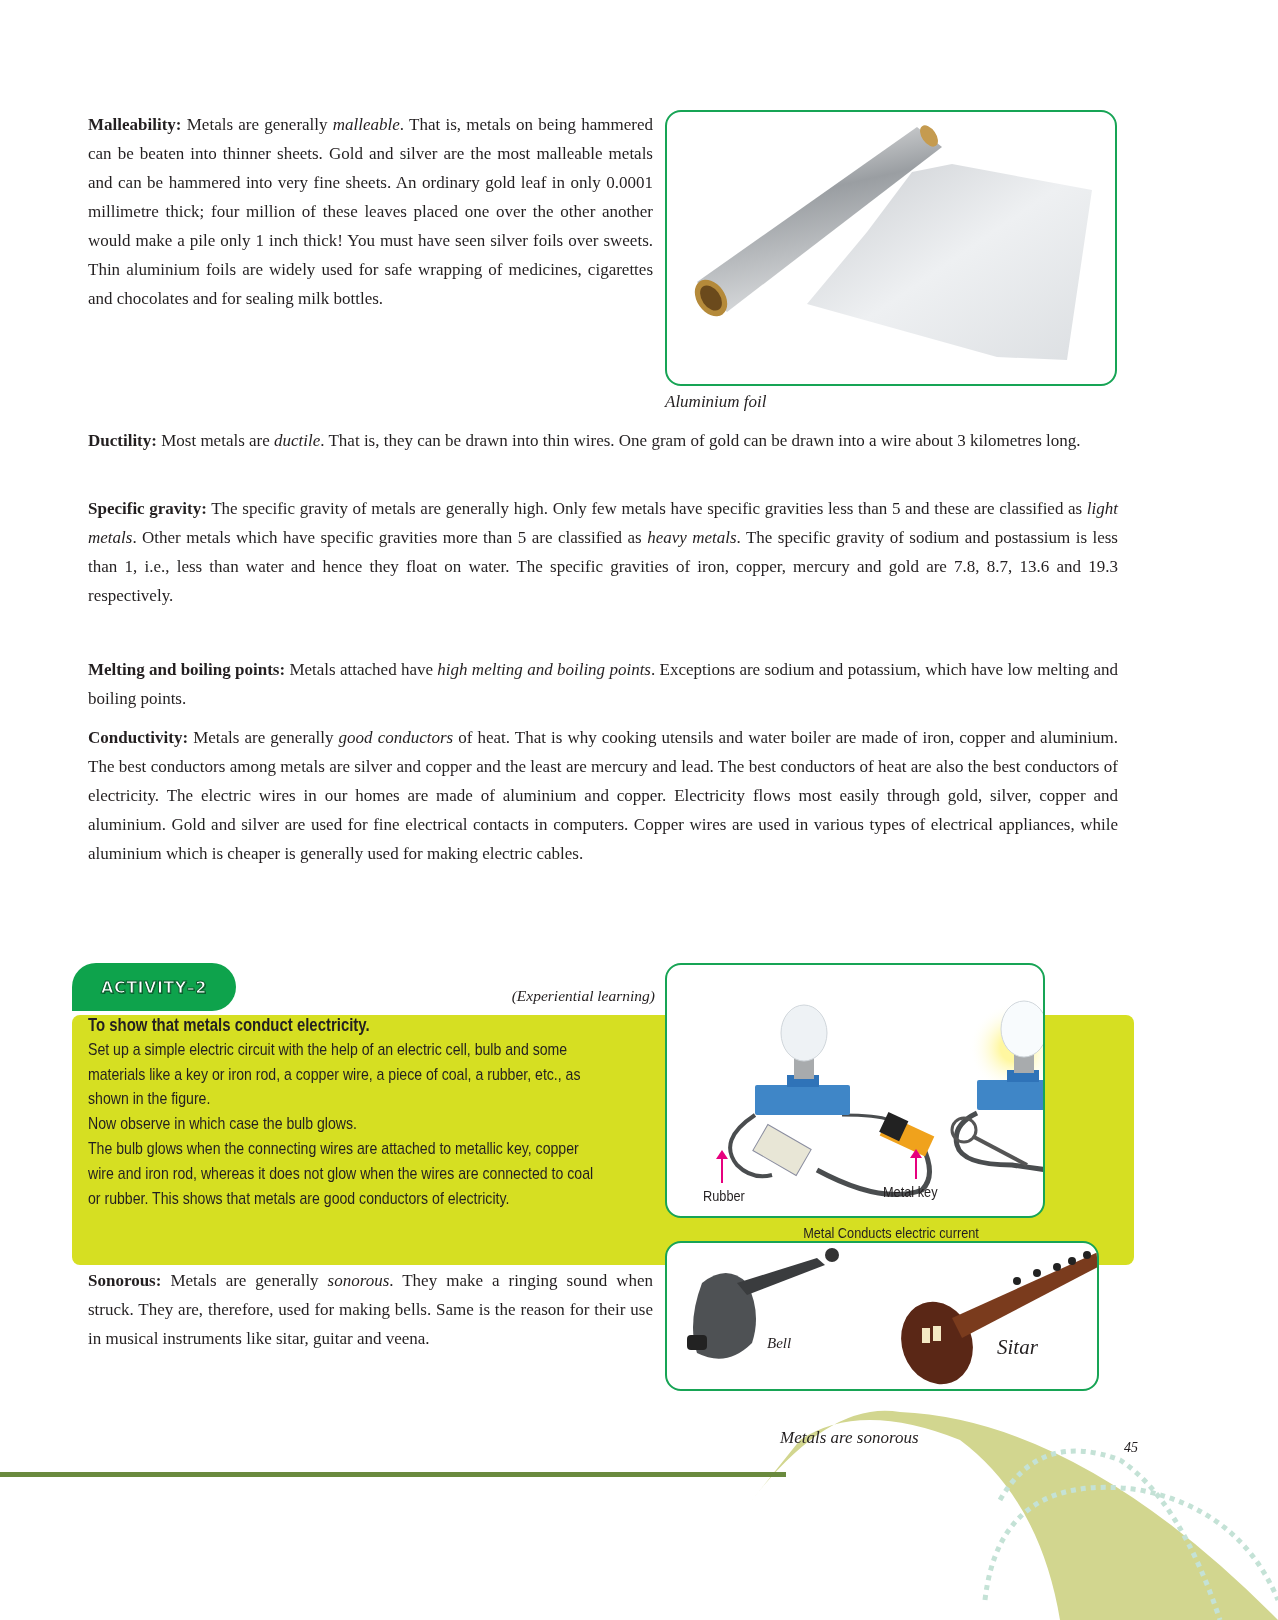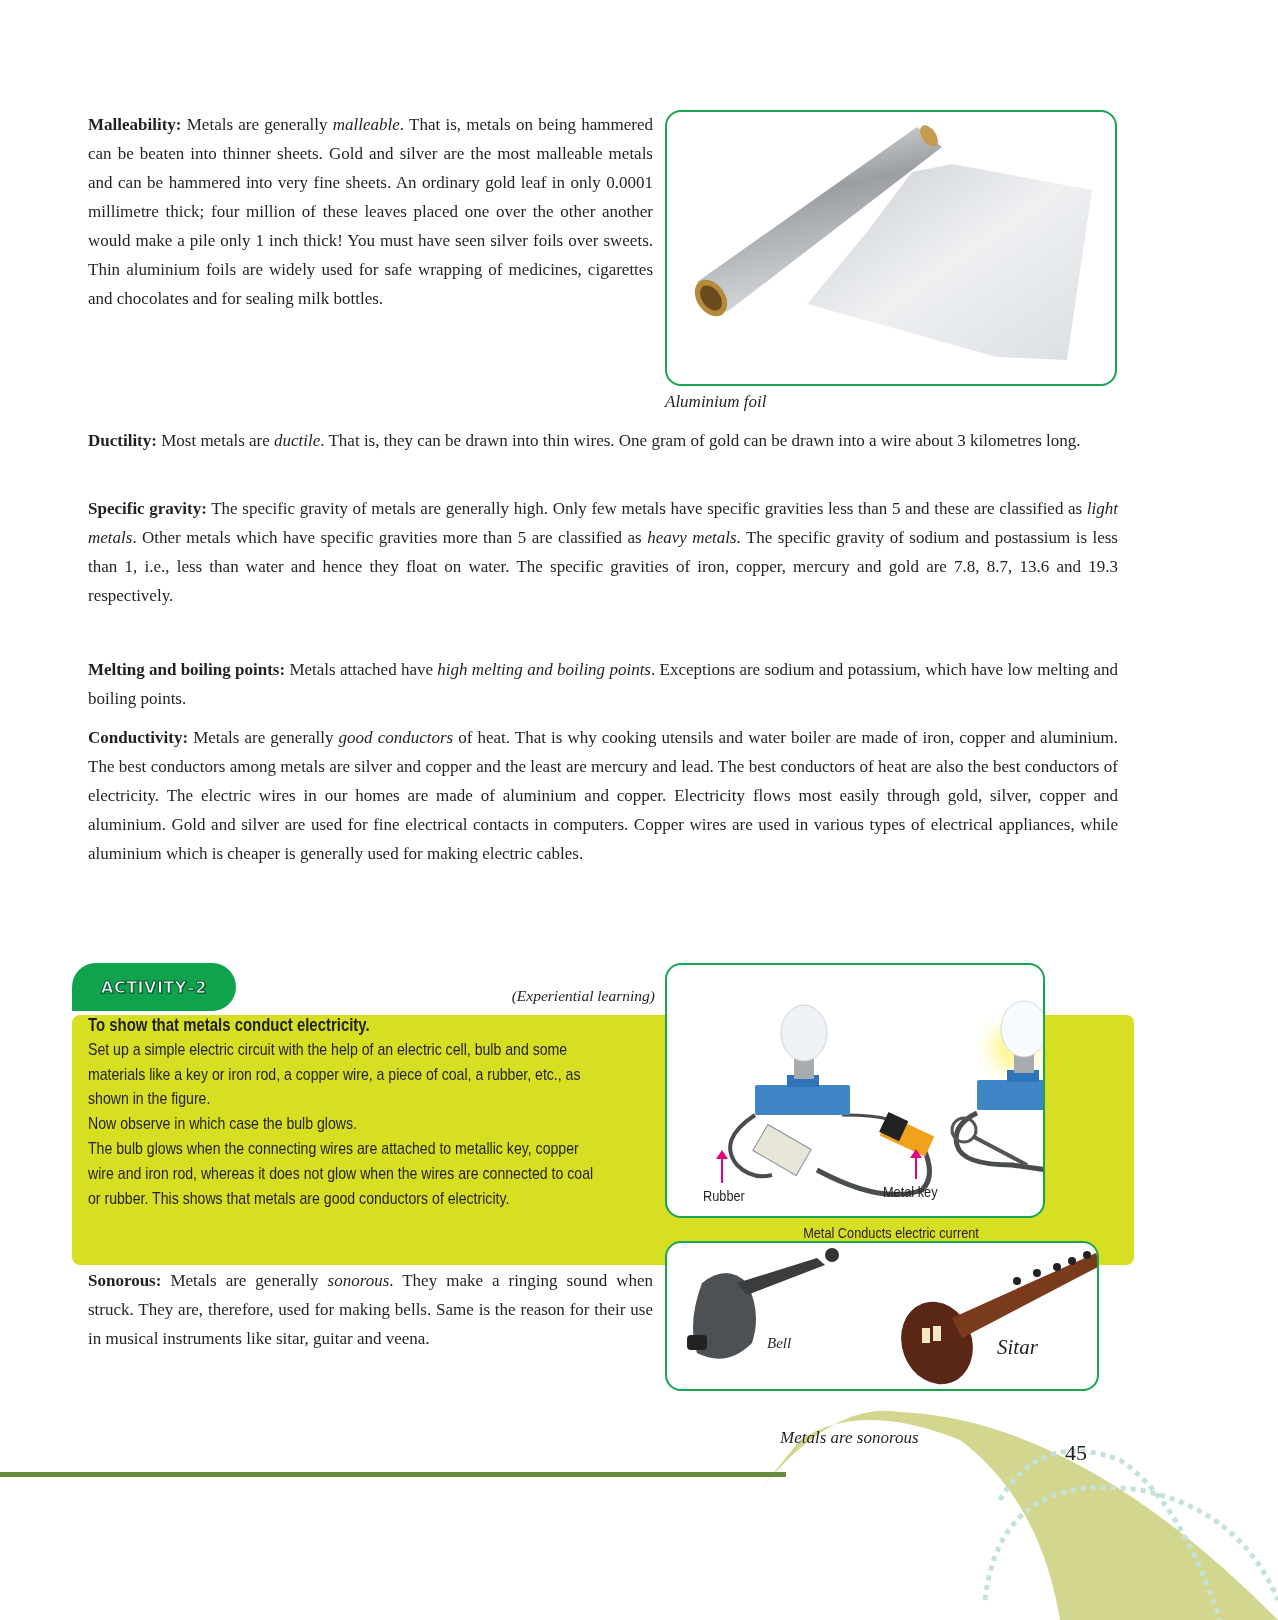--- a/index.html
+++ b/index.html
@@ -23,21 +23,21 @@
   .act-text-wrap { position: absolute; left: 88px; top: 1013px; width: 657px; }
   .act-line { display: block; font-family: "Liberation Sans", "DejaVu Sans", sans-serif; font-size: 17px; line-height: 24.8px; color: #231f20; white-space: nowrap; transform: scaleX(0.83); transform-origin: left top; }
   .act-line.title { font-weight: bold; font-size: 18px; }
   .act-caption { position: absolute; left: 665px; top: 1224px; width: 452px; text-align: center; font-family: "Liberation Sans", "DejaVu Sans", sans-serif; font-size: 15px; color: #231f20; transform: scaleX(0.85); }
 
   .fig-label { position: absolute; font-family: "Liberation Sans", "DejaVu Sans", sans-serif; font-size: 15px; color: #231f20; transform: scaleX(0.85); transform-origin: left top; white-space: nowrap;}
   .pink-arrow { position: absolute; width: 2px; background: #e6007e; }
   .pink-arrow::before { content:""; position:absolute; left:-5px; top:-8px; border-left:6px solid transparent; border-right:6px solid transparent; border-bottom:9px solid #e6007e; }
 
   .footer-line { position: absolute; left: 0; top: 1472px; width: 786px; height: 5px; background: #6a8a3e; }
-  .page-num { position: absolute; left: 1065px; top: 1440px; font-size: 22px; color: #231f20; }
+  .page-num { position: absolute; left: 1124px; top: 1440px; font-size: 14px; color: #231f20; font-style: italic; }
 </style>
 </head>
 <body>
 
 <svg style="position:absolute;left:0;top:0;" width="1278" height="1620">
   <path d="M 752 1500 Q 830 1400 900 1412 Q 1080 1420 1278 1620 L 1060 1620 Q 1040 1500 960 1440 Q 860 1400 800 1440 Z" fill="#d2d68f"></path>
   <path d="M 985 1600 Q 1000 1470 1140 1490 Q 1240 1510 1278 1600" fill="none" stroke="#c4e2d6" stroke-width="5" stroke-dasharray="5 5"></path>
   <path d="M 1000 1500 Q 1040 1430 1120 1460 Q 1180 1500 1220 1620" fill="none" stroke="#c4e2d6" stroke-width="5" stroke-dasharray="5 5"></path>
 </svg>
 

